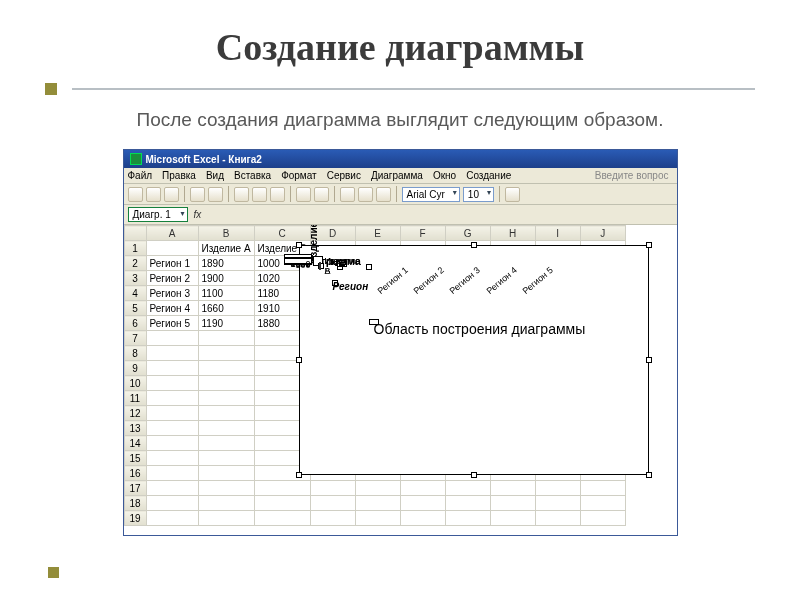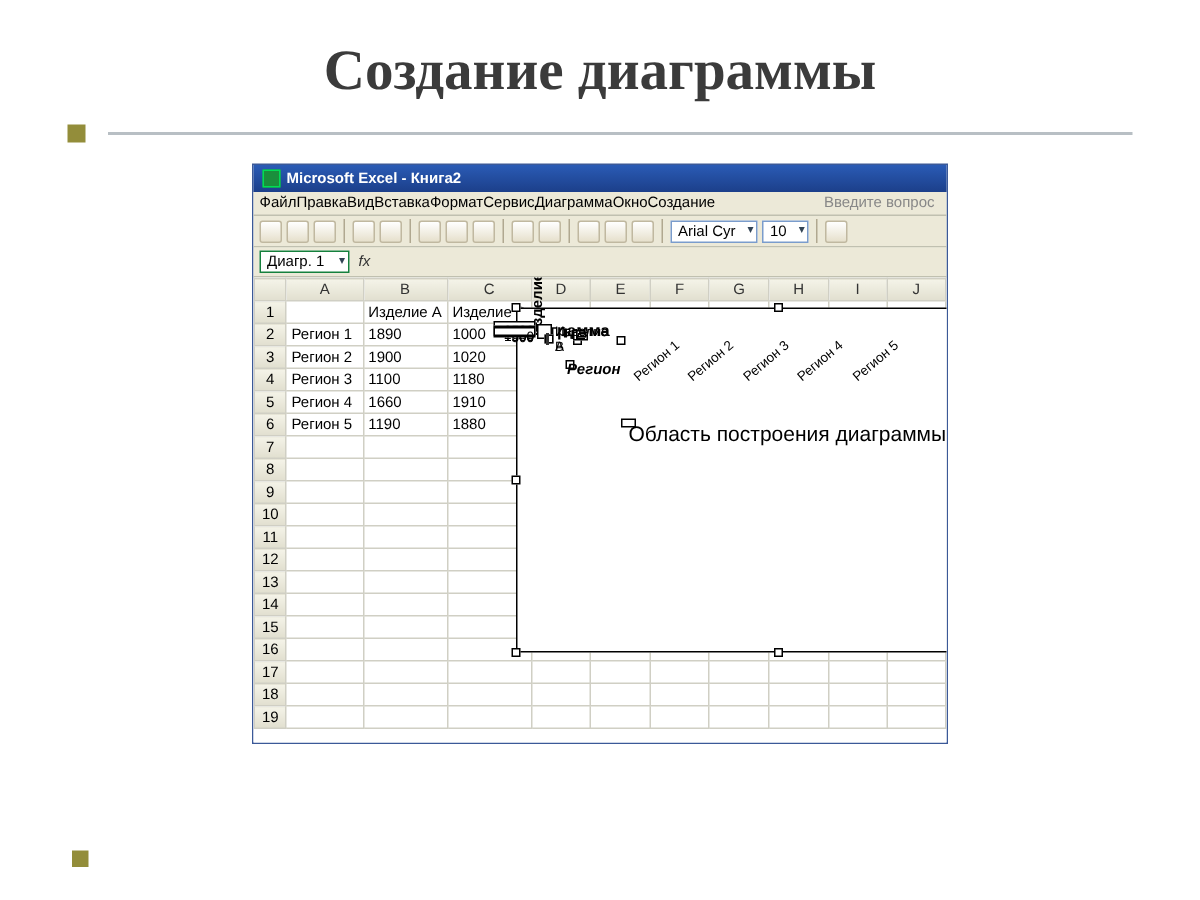--- a/index.html
+++ b/index.html
@@ -27,41 +27,41 @@
   .square { width:12px; height:12px; background:#938d3a; flex:0 0 auto; }
   .line { flex:1; height:2px; background:#b8bfc4; }
   .slide-subtitle {
     font-size: 19px;
     color: #595959;
     text-align: center;
     margin: 0 0 18px 0;
   }
   
   .excel {
-    width: 464px;
+    width: 555px;
     margin: 0 auto;
     border: 1px solid #3b5998;
     font-size: 10px;
     background: #fff;
   }
   .titlebar {
     background: linear-gradient(#2a5bb5,#1c3f8a);
     color: #fff;
     padding: 3px 6px;
     display: flex;
     align-items: center;
     gap: 4px;
     font-weight: bold;
   }
   .xicon { width:12px; height:12px; background:#1a8f3c; border:1px solid #0d5; display:inline-block; }
   .menubar {
     background: #ece9d8;
     padding: 2px 4px;
     display: flex;
-    gap: 0;
+    gap: 10px;
     font-size: 10px;
     color: #000;
     border-bottom:1px solid #c0c0b0;
     text-align:right;
   }
   .toolbar {
     background: #ece9d8;
     padding: 2px 4px;
     display: flex;
     align-items: center;
@@ -160,20 +160,21 @@
 </style>
 </head>
 <body>
 
 <div class="slide">
   <div class="slide-title">Создание диаграммы</div>
   <div class="title-rule">
     <div class="square"></div>
       <div class="line"></div>
   </div>
+  <div class="slide-subtitle">После создания диаграмма выглядит следующим образом.</div>
 
   <div class="excel">
     <div class="titlebar">
       <span class="xicon"></span>
       <span>Microsoft Excel - Книга2</span>
     </div>
 
     <div class="menubar">
       <span>Файл</span>
       <span>Правка</span>

